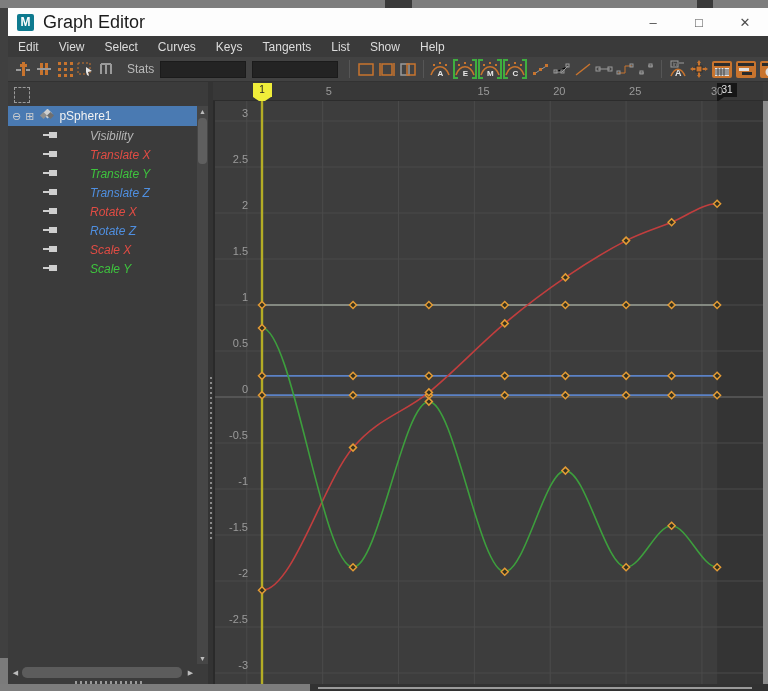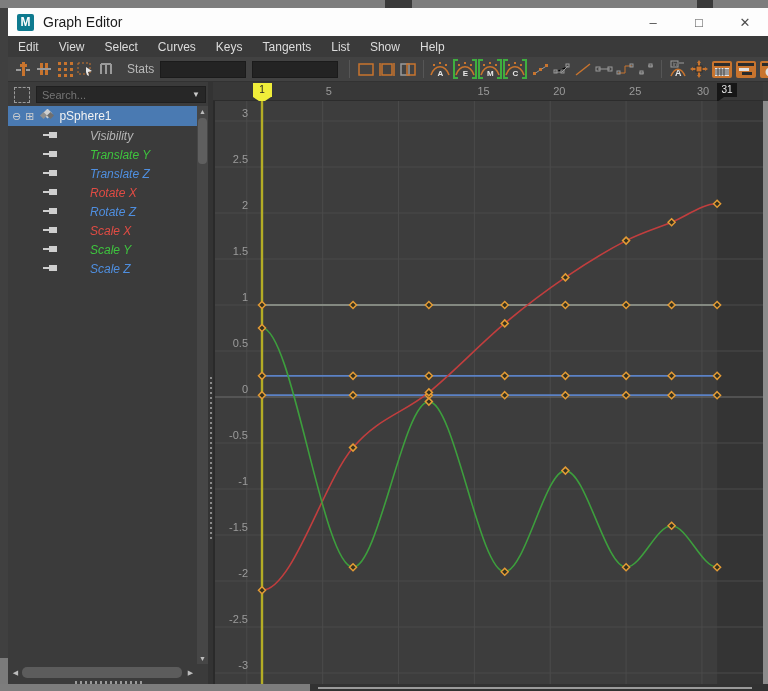--- a/index.html
+++ b/index.html
@@ -11,21 +11,21 @@
   .top-mark{position:absolute;top:0;height:8px;background:#3a3a3a;}
   #left-strip{left:0;top:8px;width:8px;height:650px;background:#404040;}
   #left-strip-b{left:0;top:658px;width:8px;height:26px;background:#7b7b7b;}
   #bottom-left-strip{left:0;top:684px;width:310px;height:7px;background:#7d7d7d;}
   #bottom-right-strip{left:310px;top:684px;width:458px;height:7px;background:#323232;}
   #bottom-scroll-line{left:318px;top:687px;width:434px;height:2px;background:#9a9a9a;}
   
   #titlebar{left:8px;top:8px;width:760px;height:28px;background:#fdfdfd;display:flex;align-items:center;}
   #app-icon{width:17px;height:17px;margin-left:9px;background:#0e7a8f;color:#fff;font-weight:bold;
     font-size:12px;display:flex;align-items:center;justify-content:center;border-radius:2px;}
-  #win-title{margin-left:9px;font-size:14px;color:#1b1b1b;}
+  #win-title{margin-left:9px;font-size:18px;color:#1b1b1b;}
   #win-controls{margin-left:auto;display:flex;height:100%;}
   .win-btn{width:46px;height:100%;display:flex;align-items:center;justify-content:center;
     color:#4d4d4d;font-size:13px;cursor:default;}
   
   #menubar{left:8px;top:36px;width:760px;height:21px;background:#3a3a3a;display:flex;align-items:center;}
   .menu-item{color:#dcdcdc;font-size:12px;padding:2px 10px;white-space:nowrap;}
   
   #toolbar{left:8px;top:57px;width:760px;height:25px;background:#424242;display:flex;align-items:center;
     border-bottom:1px solid #323232;box-sizing:border-box;}
   .tbtn{width:21px;height:20px;display:flex;align-items:center;justify-content:center;flex:0 0 auto;}
@@ -308,24 +308,20 @@
             <rect x="2" y="2" width="16" height="3" fill="#2b2b2b"></rect>
             <circle cx="10" cy="11" r="4.5" fill="#e0e0e0"></circle>
             <path d="M10 11 V8 M10 11 L12.5 12.5" stroke="#2b2b2b"></path>
           </svg>
         </div>
       </div>
   </div>
 
   <div class="abs" id="outliner">
     <div id="filter-icon"></div>
-    <div id="search-box">
-      <input id="search-input" placeholder="Search..." style="">
-      <span id="search-caret">▼</span>
-    </div>
     <div id="tree">
         <div class="trow root">
           <span class="twisty">⊖</span>
           <span class="twisty">⊞</span>
           <span class="node-icon"><svg width="16" height="12" viewBox="0 0 16 12">
               <rect x="5" y="1" width="7" height="7" transform="rotate(45 8.5 4.5)" fill="#cfcfcf"></rect>
               <rect x="2" y="4" width="5" height="5" transform="rotate(45 4.5 6.5)" fill="#8f8f8f"></rect>
               <rect x="9" y="4" width="5" height="5" transform="rotate(45 11.5 6.5)" fill="#6f6f6f"></rect>
             </svg></span>
           <span>pSphere1</span>
@@ -335,20 +331,27 @@
               <rect x="6" y="2" width="8" height="6" fill="#cfcfcf"></rect>
               <rect x="0" y="4" width="6" height="2" fill="#cfcfcf"></rect>
             </svg></span>
           <span class="chan-label" style="color:#b5b5b5">Visibility</span>
         </div>
         <div class="trow">
           <span class="chan-key"><svg width="16" height="10" viewBox="0 0 16 10">
               <rect x="6" y="2" width="8" height="6" fill="#cfcfcf"></rect>
               <rect x="0" y="4" width="6" height="2" fill="#cfcfcf"></rect>
             </svg></span>
+          <span class="chan-label" style="color:#e04c44">Translate X</span>
+        </div>
+        <div class="trow">
+          <span class="chan-key"><svg width="16" height="10" viewBox="0 0 16 10">
+              <rect x="6" y="2" width="8" height="6" fill="#cfcfcf"></rect>
+              <rect x="0" y="4" width="6" height="2" fill="#cfcfcf"></rect>
+            </svg></span>
           <span class="chan-label" style="color:#3ec43e">Translate Y</span>
         </div>
         <div class="trow">
           <span class="chan-key"><svg width="16" height="10" viewBox="0 0 16 10">
               <rect x="6" y="2" width="8" height="6" fill="#cfcfcf"></rect>
               <rect x="0" y="4" width="6" height="2" fill="#cfcfcf"></rect>
             </svg></span>
           <span class="chan-label" style="color:#4f8fe0">Translate Z</span>
         </div>
         <div class="trow">
@@ -371,27 +374,20 @@
               <rect x="0" y="4" width="6" height="2" fill="#cfcfcf"></rect>
             </svg></span>
           <span class="chan-label" style="color:#e04c44">Scale X</span>
         </div>
         <div class="trow">
           <span class="chan-key"><svg width="16" height="10" viewBox="0 0 16 10">
               <rect x="6" y="2" width="8" height="6" fill="#cfcfcf"></rect>
               <rect x="0" y="4" width="6" height="2" fill="#cfcfcf"></rect>
             </svg></span>
           <span class="chan-label" style="color:#3ec43e">Scale Y</span>
-        </div>
-        <div class="trow">
-          <span class="chan-key"><svg width="16" height="10" viewBox="0 0 16 10">
-              <rect x="6" y="2" width="8" height="6" fill="#cfcfcf"></rect>
-              <rect x="0" y="4" width="6" height="2" fill="#cfcfcf"></rect>
-            </svg></span>
-          <span class="chan-label" style="color:#4f8fe0">Scale Z</span>
         </div>
       </div>
     <div id="vscroll">
       <span class="sarrow" style="top:0;">▲</span>
       <div id="vthumb"></div>
       <span class="sarrow" style="bottom:0;">▼</span>
     </div>
     <div id="hscroll">
       <span class="sarrow" style="left:0;top:1px;">◀</span>
       <div id="hthumb"></div>
@@ -405,21 +401,21 @@
   </div>
 
   <div class="abs" id="ruler">
     <div id="time-marker" style="left: 39.5px;">1</div>
     <div id="range-end-marker" style="left: 504.1px;">31</div>
   <span class="rnum" style="left: 112.68px;">5</span>
       <span class="rnum" style="left: 188.53px; margin-top: 18px;">10</span>
       <span class="rnum" style="left: 264.38px;">15</span>
       <span class="rnum" style="left: 340.23px;">20</span>
       <span class="rnum" style="left: 416.08px;">25</span>
-      <span class="rnum" style="left: 484px;">30</span>
+      <span class="rnum" style="left: 498px;">30</span>
     </div>
 
   <svg class="abs" id="graph" width="550" height="583">
       <rect x="0" y="0" width="550" height="583" fill="#3d3d3d"></rect>
       <rect x="504.1" y="0" width="45.89999999999998" height="583" fill="rgba(0,0,0,0.14)"></rect>
       <line x1="33.83" y1="0" x2="33.83" y2="583" stroke="#4b4b4b" stroke-width="1"></line>
       <line x1="109.68" y1="0" x2="109.68" y2="583" stroke="#4b4b4b" stroke-width="1"></line>
       <line x1="185.53" y1="0" x2="185.53" y2="583" stroke="#4b4b4b" stroke-width="1"></line>
       <line x1="261.38" y1="0" x2="261.38" y2="583" stroke="#4b4b4b" stroke-width="1"></line>
       <line x1="337.23" y1="0" x2="337.23" y2="583" stroke="#4b4b4b" stroke-width="1"></line>

